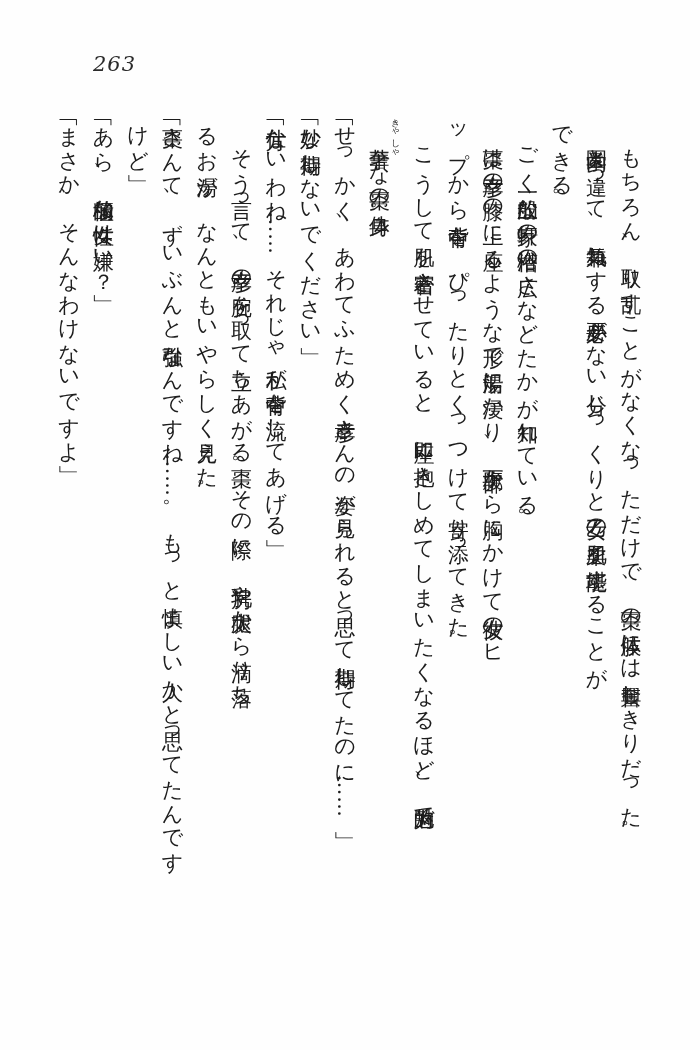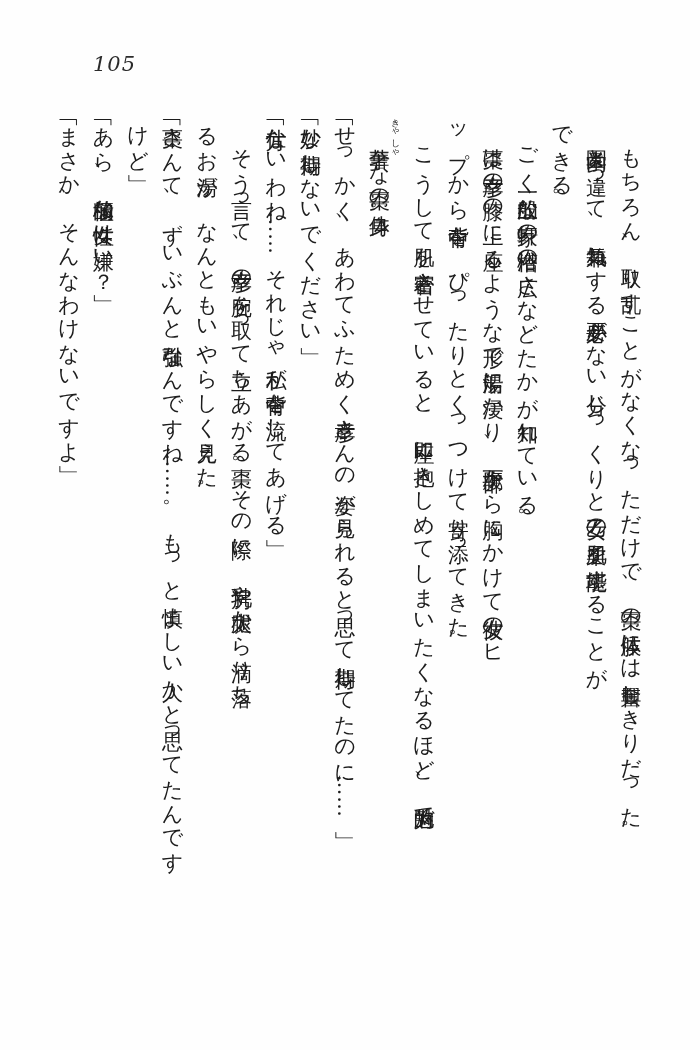--- a/index.html
+++ b/index.html
@@ -55,21 +55,21 @@
   rt {
     font-size: 9px;
     letter-spacing: 0;
     color: #2a2a2a;
   }
 </style>
 </head>
 <body>
 
 <div class="page">
-  <div class="page-number">105</div>
+  <div class="page-number">263</div>
   <div class="text-block" id="text-block">
       <div class="col">　もちろん、取り乱すことがなくなっただけで、棗の肢体には興奮しきりだった。</div>
       <div class="col">　学園内と違って、気兼ねする必要がない分じっくりと乙女の柔肌を堪能することが</div>
       <div class="col">できる。</div>
       <div class="col">　ごく一般的な一軒家の浴槽の広さなどたかが知れている。</div>
       <div class="col">　棗は幸彦の膝の上に座るような形で湯船に浸かり、下腹部から胸にかけて彼女のヒ</div>
       <div class="col">ップから背中を、ぴったりとくっつけて寄り添ってきた。</div>
       <div class="col">　こうして肌を密着させていると、即座に抱きしめてしまいたくなるほど、魅力的で</div>
       <div class="col"><ruby>華奢<rt>きゃしゃ</rt></ruby>な棗の身体。</div>
       <div class="col">「せっかく、あわてふためく幸彦さんの姿が見られると思って期待してたのに……」</div>

